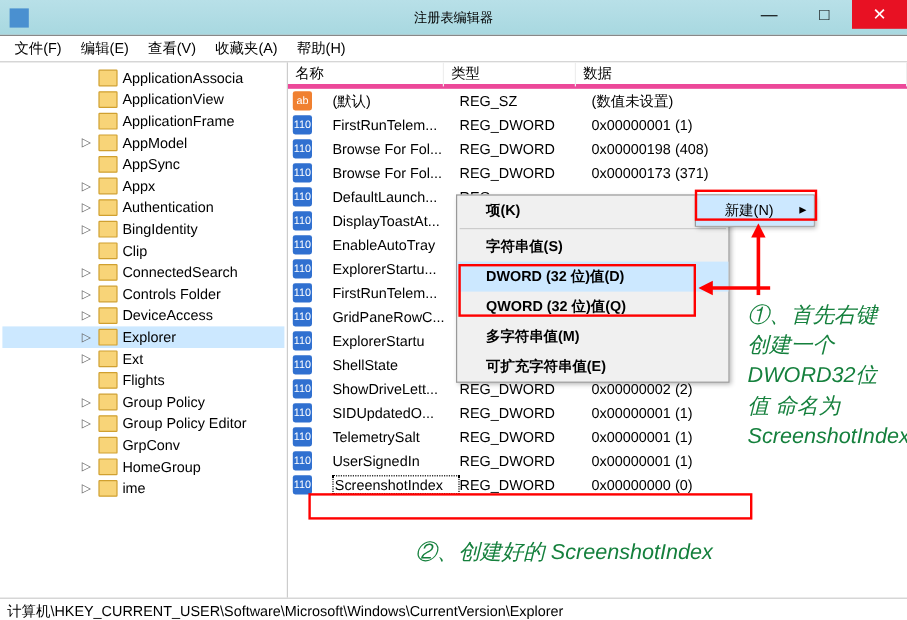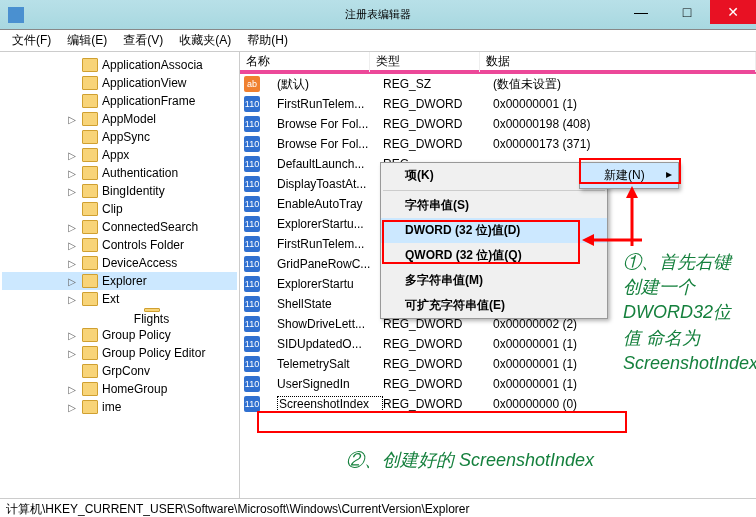--- a/index.html
+++ b/index.html
@@ -127,21 +127,21 @@
       <div class="tree-item selected" style="padding-left: 64px;">
         <span class="toggle">▷</span>
         <span class="folder"></span>
         <span>Explorer</span>
       </div>
       <div class="tree-item" style="padding-left: 64px;">
         <span class="toggle">▷</span>
         <span class="folder"></span>
         <span>Ext</span>
       </div>
-      <div class="tree-item" style="padding-left: 64px; flex-direction: column;">
+      <div class="tree-item" style="padding-left: 64px;">
         <span class="toggle"></span>
         <span class="folder"></span>
         <span>Flights</span>
       </div>
       <div class="tree-item" style="padding-left: 64px;">
         <span class="toggle">▷</span>
         <span class="folder"></span>
         <span>Group Policy</span>
       </div>
       <div class="tree-item" style="padding-left: 64px;">

